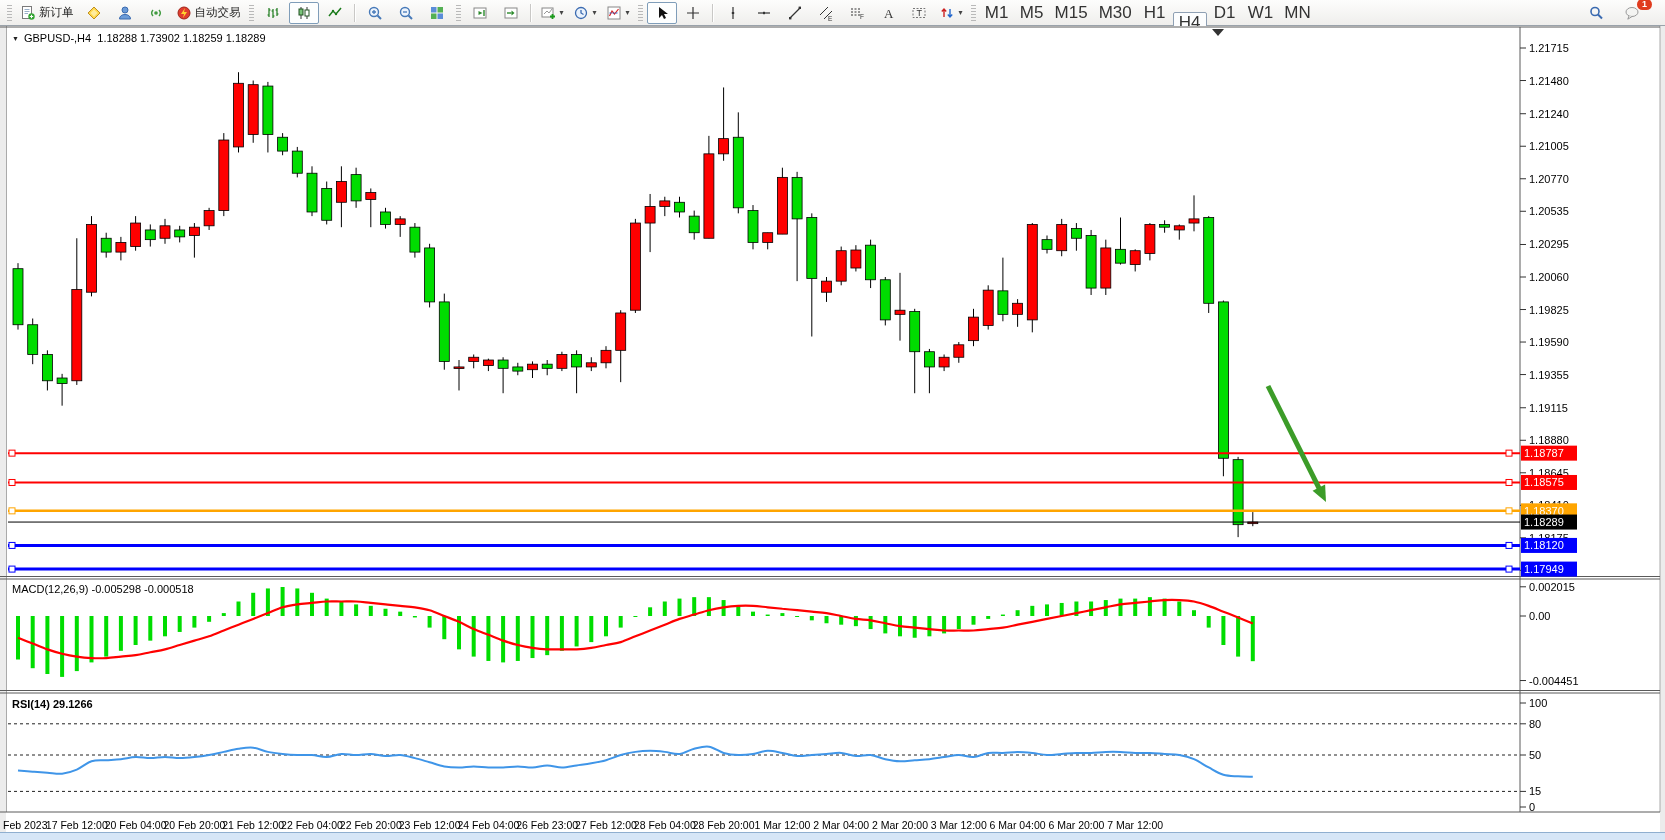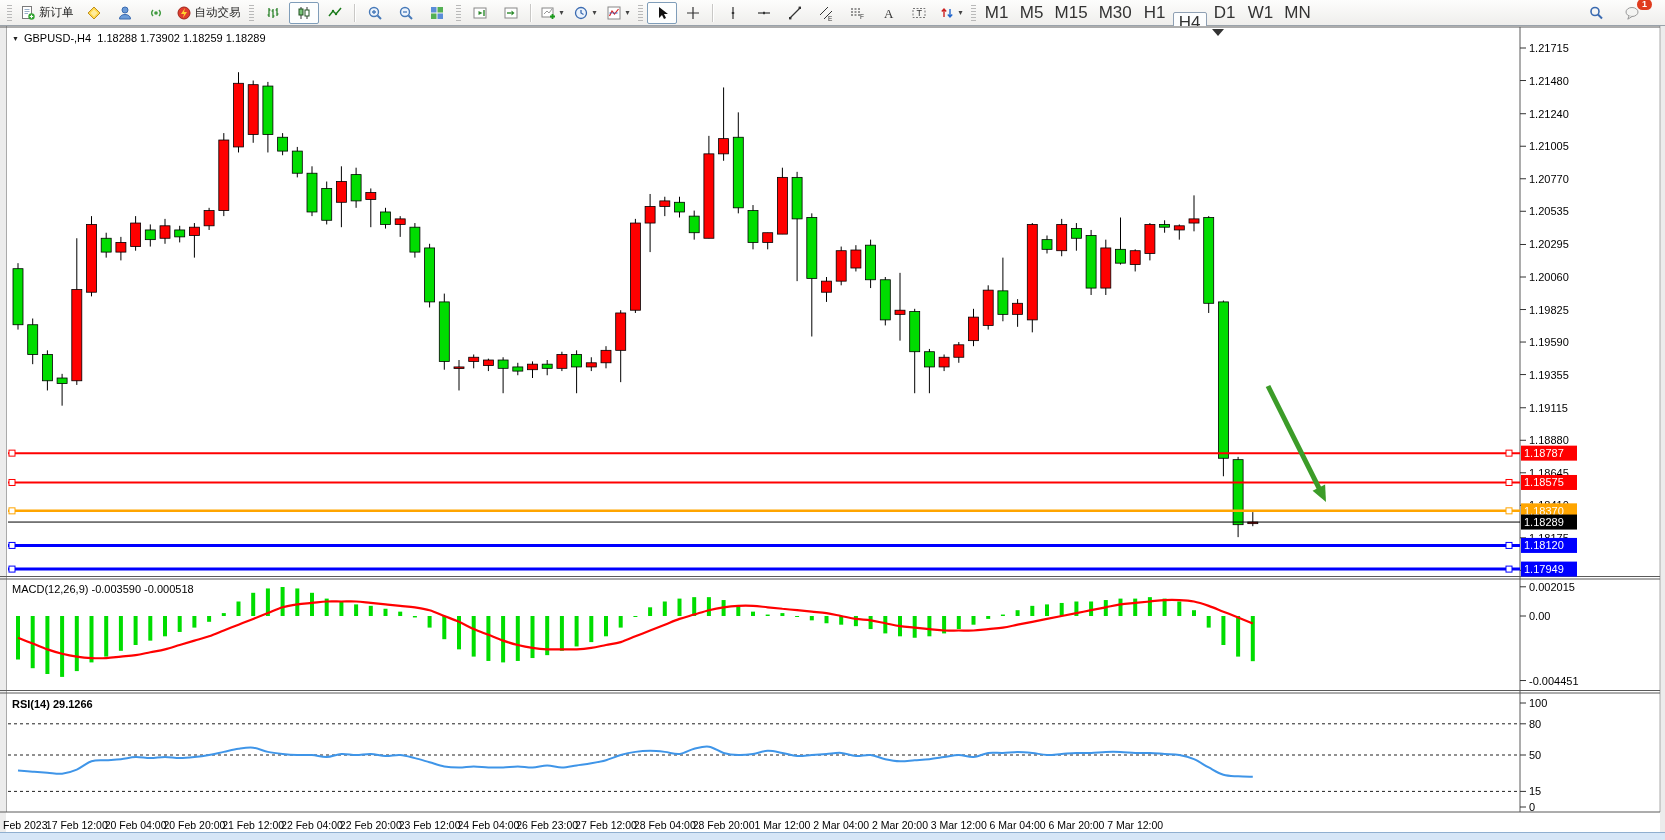--- a/index.html
+++ b/index.html
@@ -641,17 +641,17 @@
           <text x="782.4" y="829" font-size="10.5" fill="#000000" font-family="&quot;Liberation Sans&quot;,sans-serif" text-anchor="middle">1 Mar 12:00</text>
           <text x="841.1999999999999" y="829" font-size="10.5" fill="#000000" font-family="&quot;Liberation Sans&quot;,sans-serif" text-anchor="middle">2 Mar 04:00</text>
           <text x="900" y="829" font-size="10.5" fill="#000000" font-family="&quot;Liberation Sans&quot;,sans-serif" text-anchor="middle">2 Mar 20:00</text>
           <text x="958.8" y="829" font-size="10.5" fill="#000000" font-family="&quot;Liberation Sans&quot;,sans-serif" text-anchor="middle">3 Mar 12:00</text>
           <text x="1017.5999999999999" y="829" font-size="10.5" fill="#000000" font-family="&quot;Liberation Sans&quot;,sans-serif" text-anchor="middle">6 Mar 04:00</text>
           <text x="1076.3999999999999" y="829" font-size="10.5" fill="#000000" font-family="&quot;Liberation Sans&quot;,sans-serif" text-anchor="middle">6 Mar 20:00</text>
           <text x="1135.2" y="829" font-size="10.5" fill="#000000" font-family="&quot;Liberation Sans&quot;,sans-serif" text-anchor="middle">7 Mar 12:00</text>
         </g>
       </svg>
     <div class="overlay-label lbl-symbol"><span class="dd">▼</span><span>GBPUSD-,H4  1.18288 1.73902 1.18259 1.18289</span></div>
-    <div class="overlay-label lbl-macd">MACD(12,26,9) -0.003590 -0.000518</div>
+    <div class="overlay-label lbl-macd">MACD(12,26,9) -0.005298 -0.000518</div>
     <div class="overlay-label lbl-rsi">RSI(14) 29.1266</div>
   </div>
   <div class="bottom-strip"></div>
 </div>
 
 </body></html>

